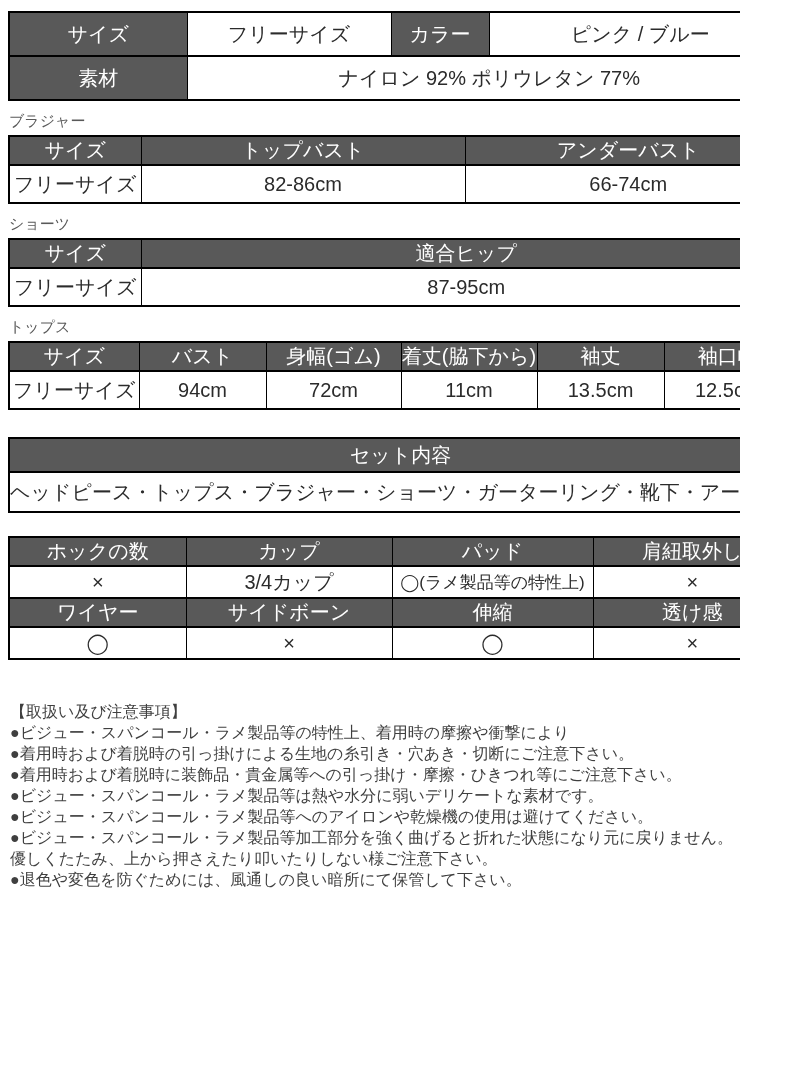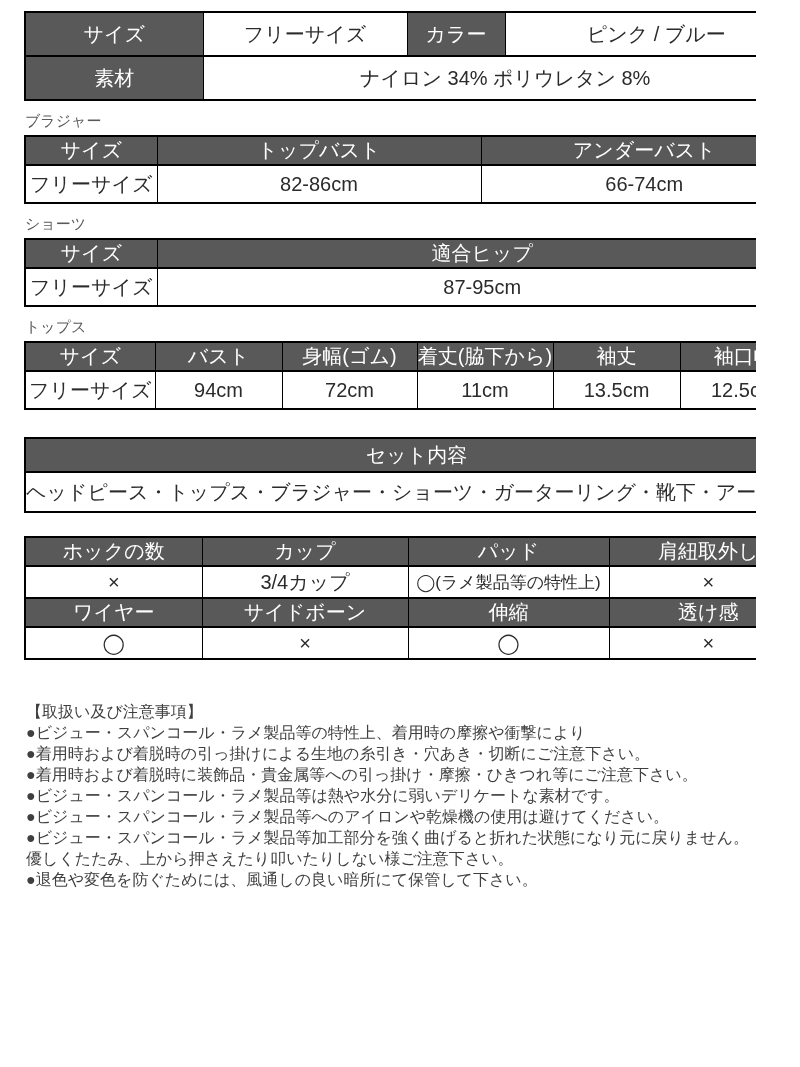--- a/index.html
+++ b/index.html
@@ -1,21 +1,21 @@
 <!DOCTYPE html>
 <html><head>
 <meta charset="utf-8">
 <style>
   html, body { margin: 0; padding: 0; background: #ffffff; }
   body {
     width: 800px; height: 1067px;
     font-family: "Liberation Sans", "DejaVu Sans", sans-serif;
     color: #2b2b2b;
   }
-  .page { position: relative; width: 740px; height: 1067px; overflow: hidden; background: #ffffff; margin-left: 16px; }
+  .page { position: relative; width: 740px; height: 1067px; overflow: hidden; background: #ffffff; }
 
   table.t {
     border-collapse: collapse;
     table-layout: fixed;
     margin-left: 8px;
     width: 783px;
     border: 2px solid #000;
   }
   table.t th, table.t td {
     border: 1px solid #000;
@@ -81,21 +81,21 @@
     </colgroup>
     <tbody>
         <tr>
       <th>サイズ</th>
       <td>フリーサイズ</td>
       <th>カラー</th>
       <td>ピンク / ブルー</td>
     </tr>
     <tr>
       <th>素材</th>
-      <td colspan="3">ナイロン 34% ポリウレタン 8%</td>
+      <td colspan="3">ナイロン 92% ポリウレタン 77%</td>
     </tr>
   </tbody>
     </table>
 
   <div class="section-label">ブラジャー</div>
   <table class="t bra">
     <colgroup>
       <col style="width:132px">
         <col style="width:324px">
         <col style="width:327px">

